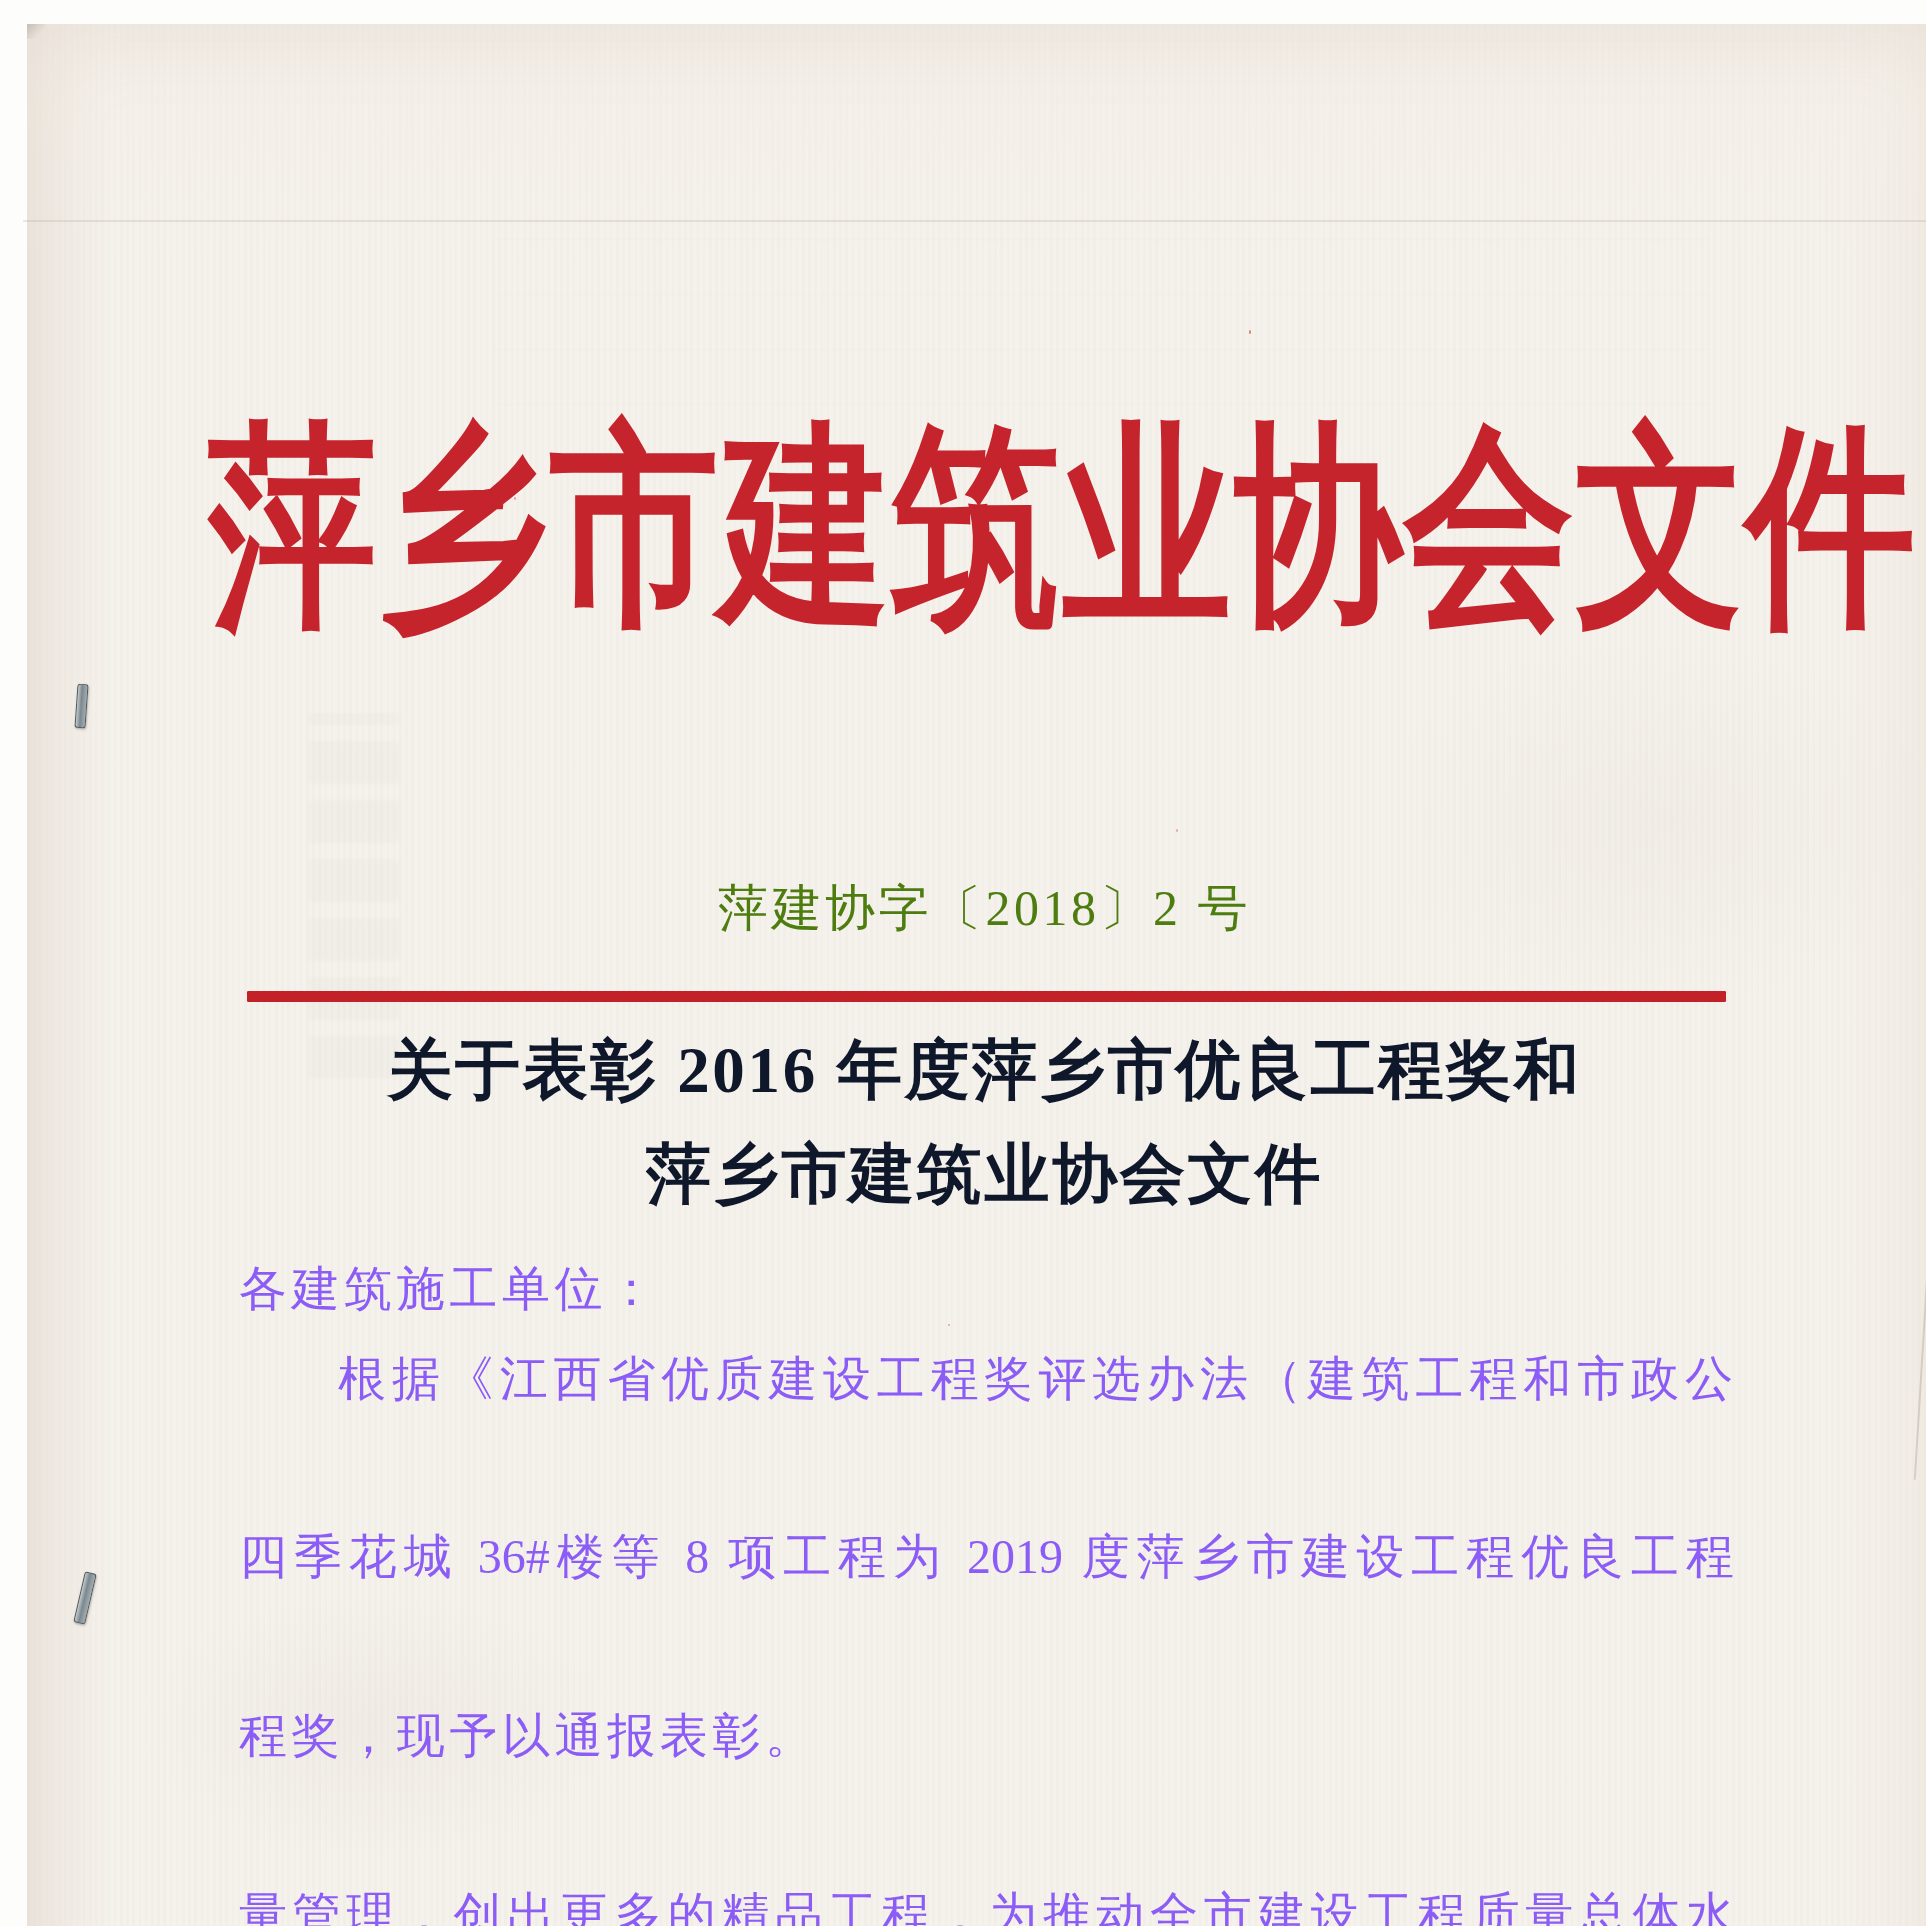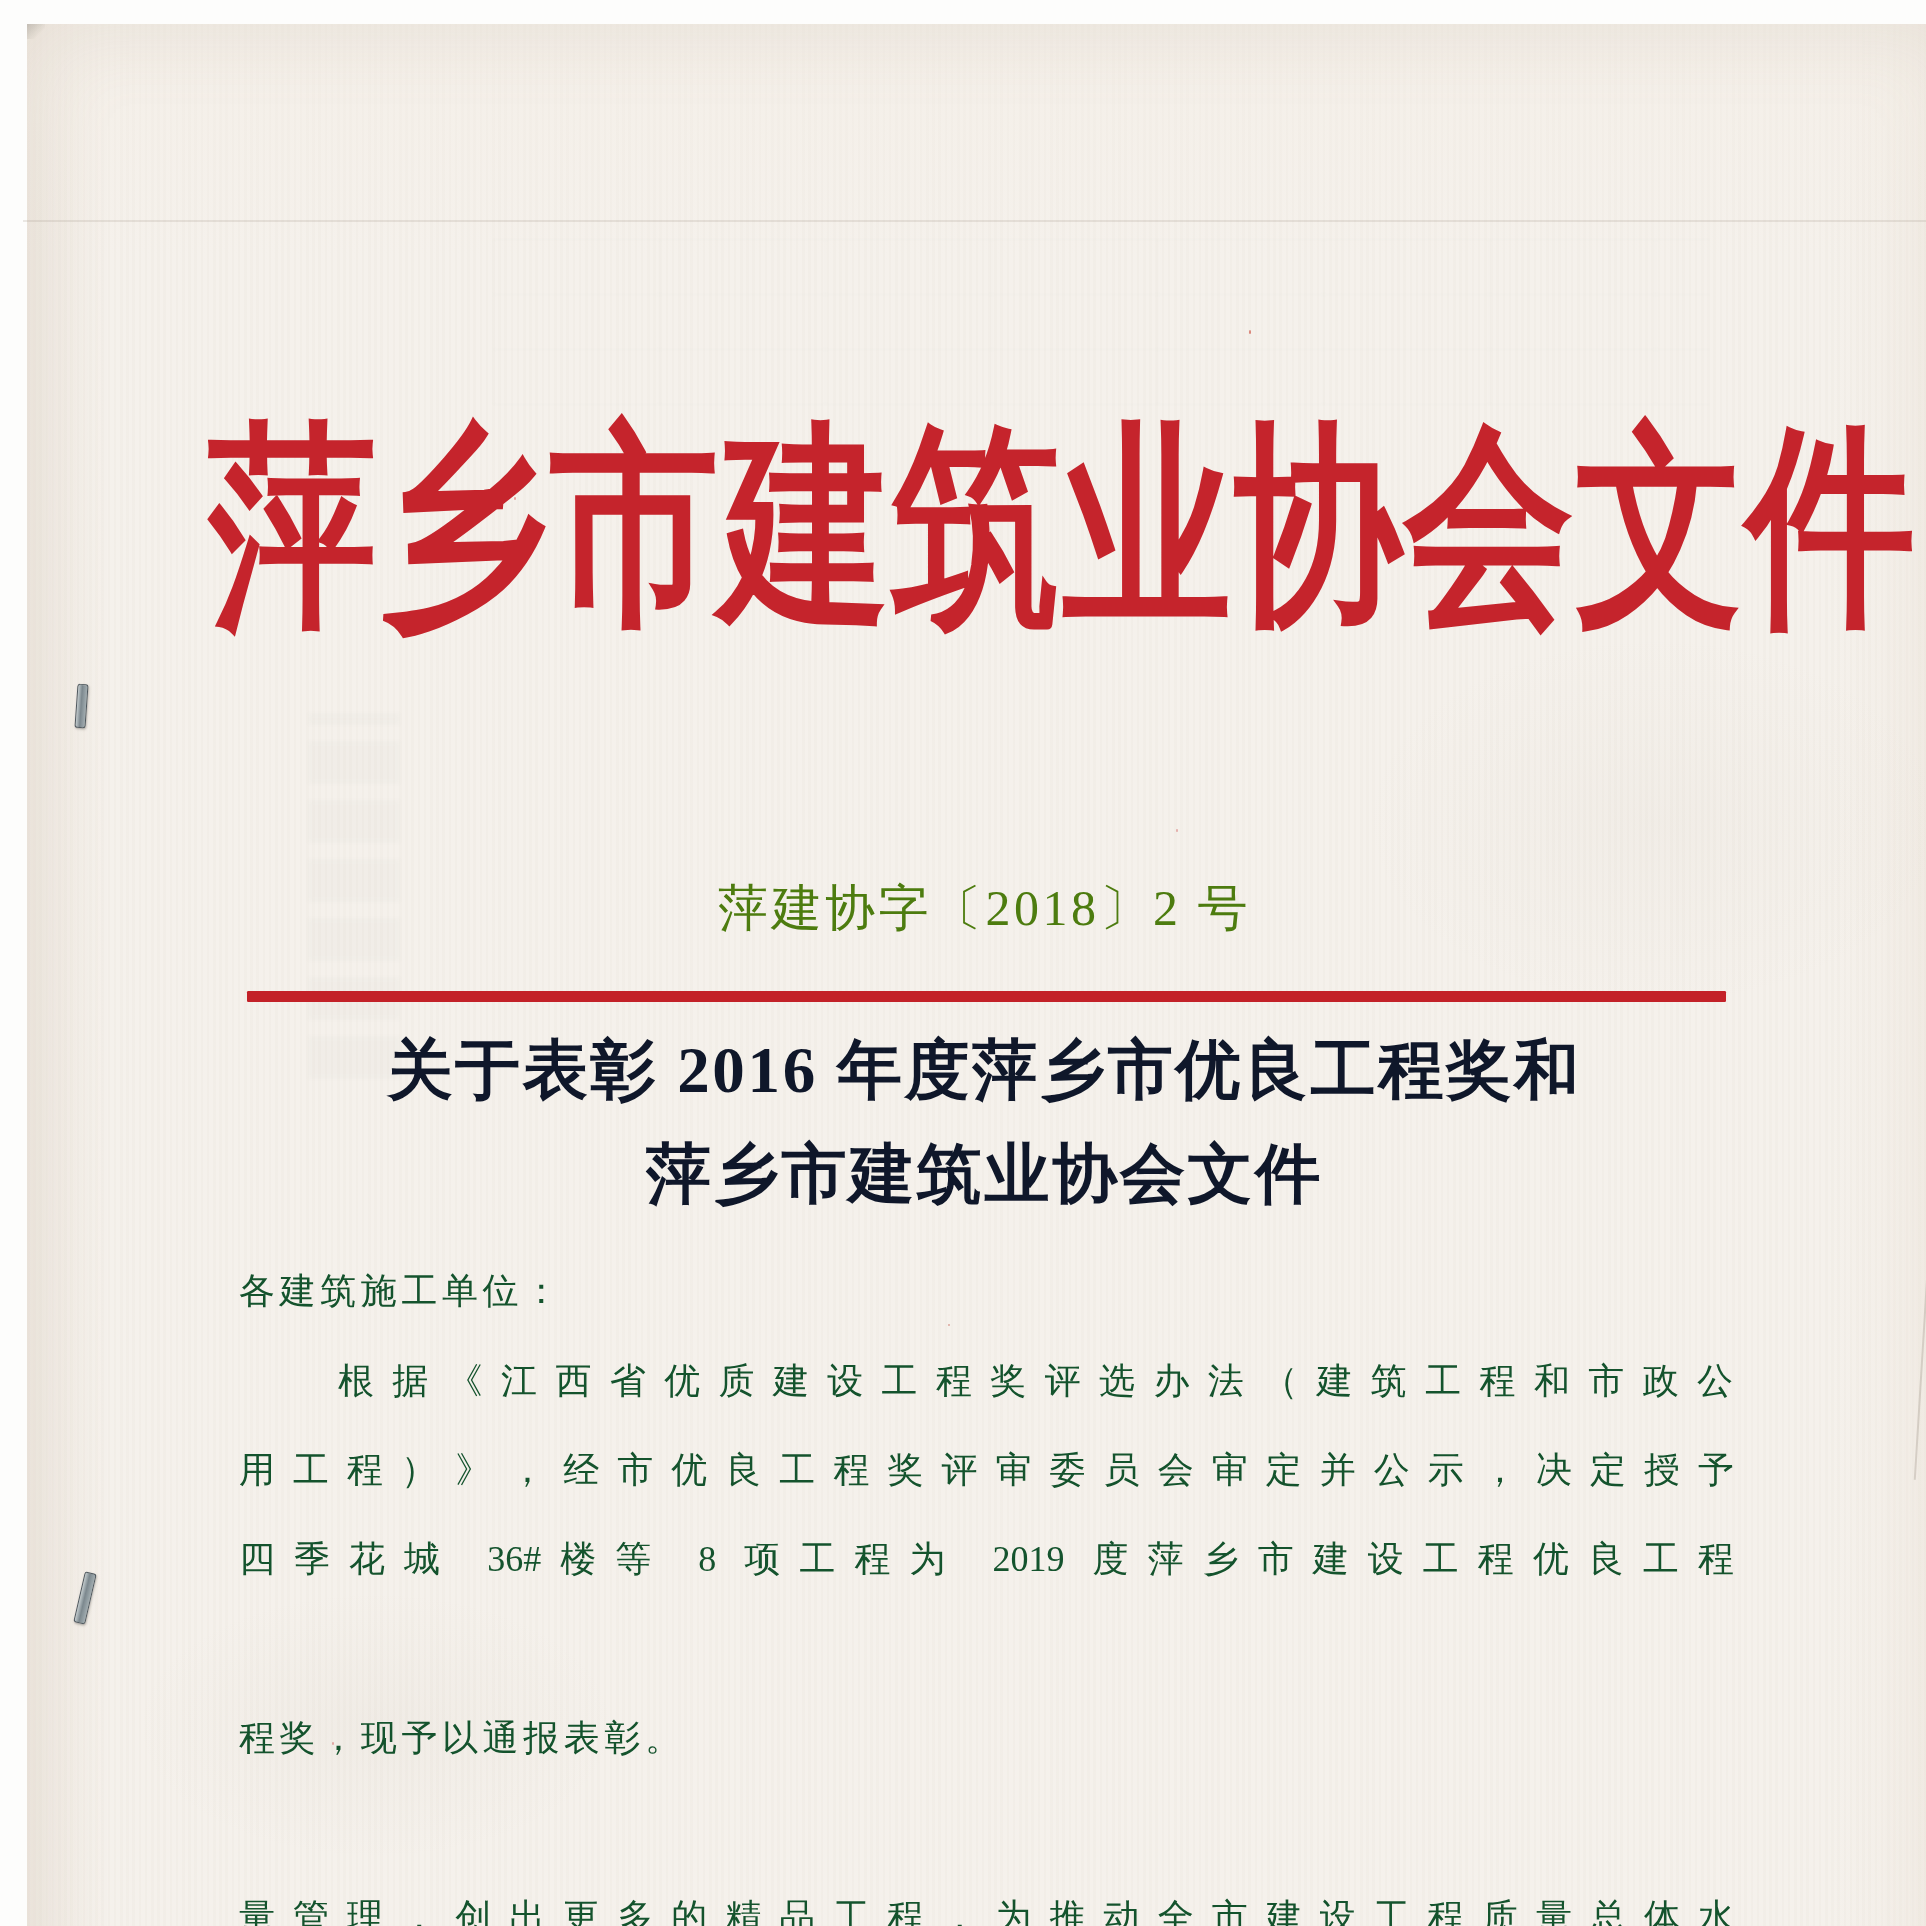--- a/index.html
+++ b/index.html
@@ -88,21 +88,21 @@
   }
   .doc-heading {
     position: absolute; left: 220px; width: 1529px; text-align: center;
     font-size: 65px; font-weight: 700; letter-spacing: 2.7px; color: #0f172a;
     white-space: nowrap;
   }
   .heading-1 { top: 1026px; }
   .heading-2 { top: 1130px; }
 
   .bodyline {
-    position: absolute; font-size: 36px; color: #14532d; line-height: 1.06; margin-top: 8px;
+    position: absolute; font-size: 48px; color: #8b5cf6; line-height: 1.06;
   }
   .bl-natural { letter-spacing: 4.6px; white-space: nowrap; }
   .bl-justify { text-align: justify; text-align-last: justify; }
 </style>
 </head>
 <body>
 
 <div class="stage">
 
   <div class="paper">
@@ -131,19 +131,18 @@
 
   <div class="doc-number">萍建协字〔2018〕2 号</div>
 
   <div class="red-rule"></div>
 
   <div class="doc-heading heading-1">关于表彰 2016 年度萍乡市优良工程奖和</div>
   <div class="doc-heading heading-2">萍乡市建筑业协会文件</div>
 
   <div class="bodyline bl-natural" style="left:239px;top:1264px;">各建筑施工单位：</div>
   <div class="bodyline bl-justify" style="left:338px;top:1354px;width:1395px;">根据《江西省优质建设工程奖评选办法（建筑工程和市政公</div>
-  <div class="bodyline bl-justify" style="left:239px;top:1443px;width:1495px;">用工程）》，经市优良工程奖评审委员会审定并公示，决定授予</div>
   <div class="bodyline bl-justify" style="left:239px;top:1532px;width:1495px;">四季花城 36#楼等 8 项工程为 2019 度萍乡市建设工程优良工程</div>
   <div class="bodyline bl-natural" style="left:239px;top:1711px;">程奖，现予以通报表彰。</div>
   <div class="bodyline bl-justify" style="left:239px;top:1890px;width:1495px;">量管理，创出更多的精品工程，为推动全市建设工程质量总体水</div>
 
 </div>
 
 
 </body></html>

